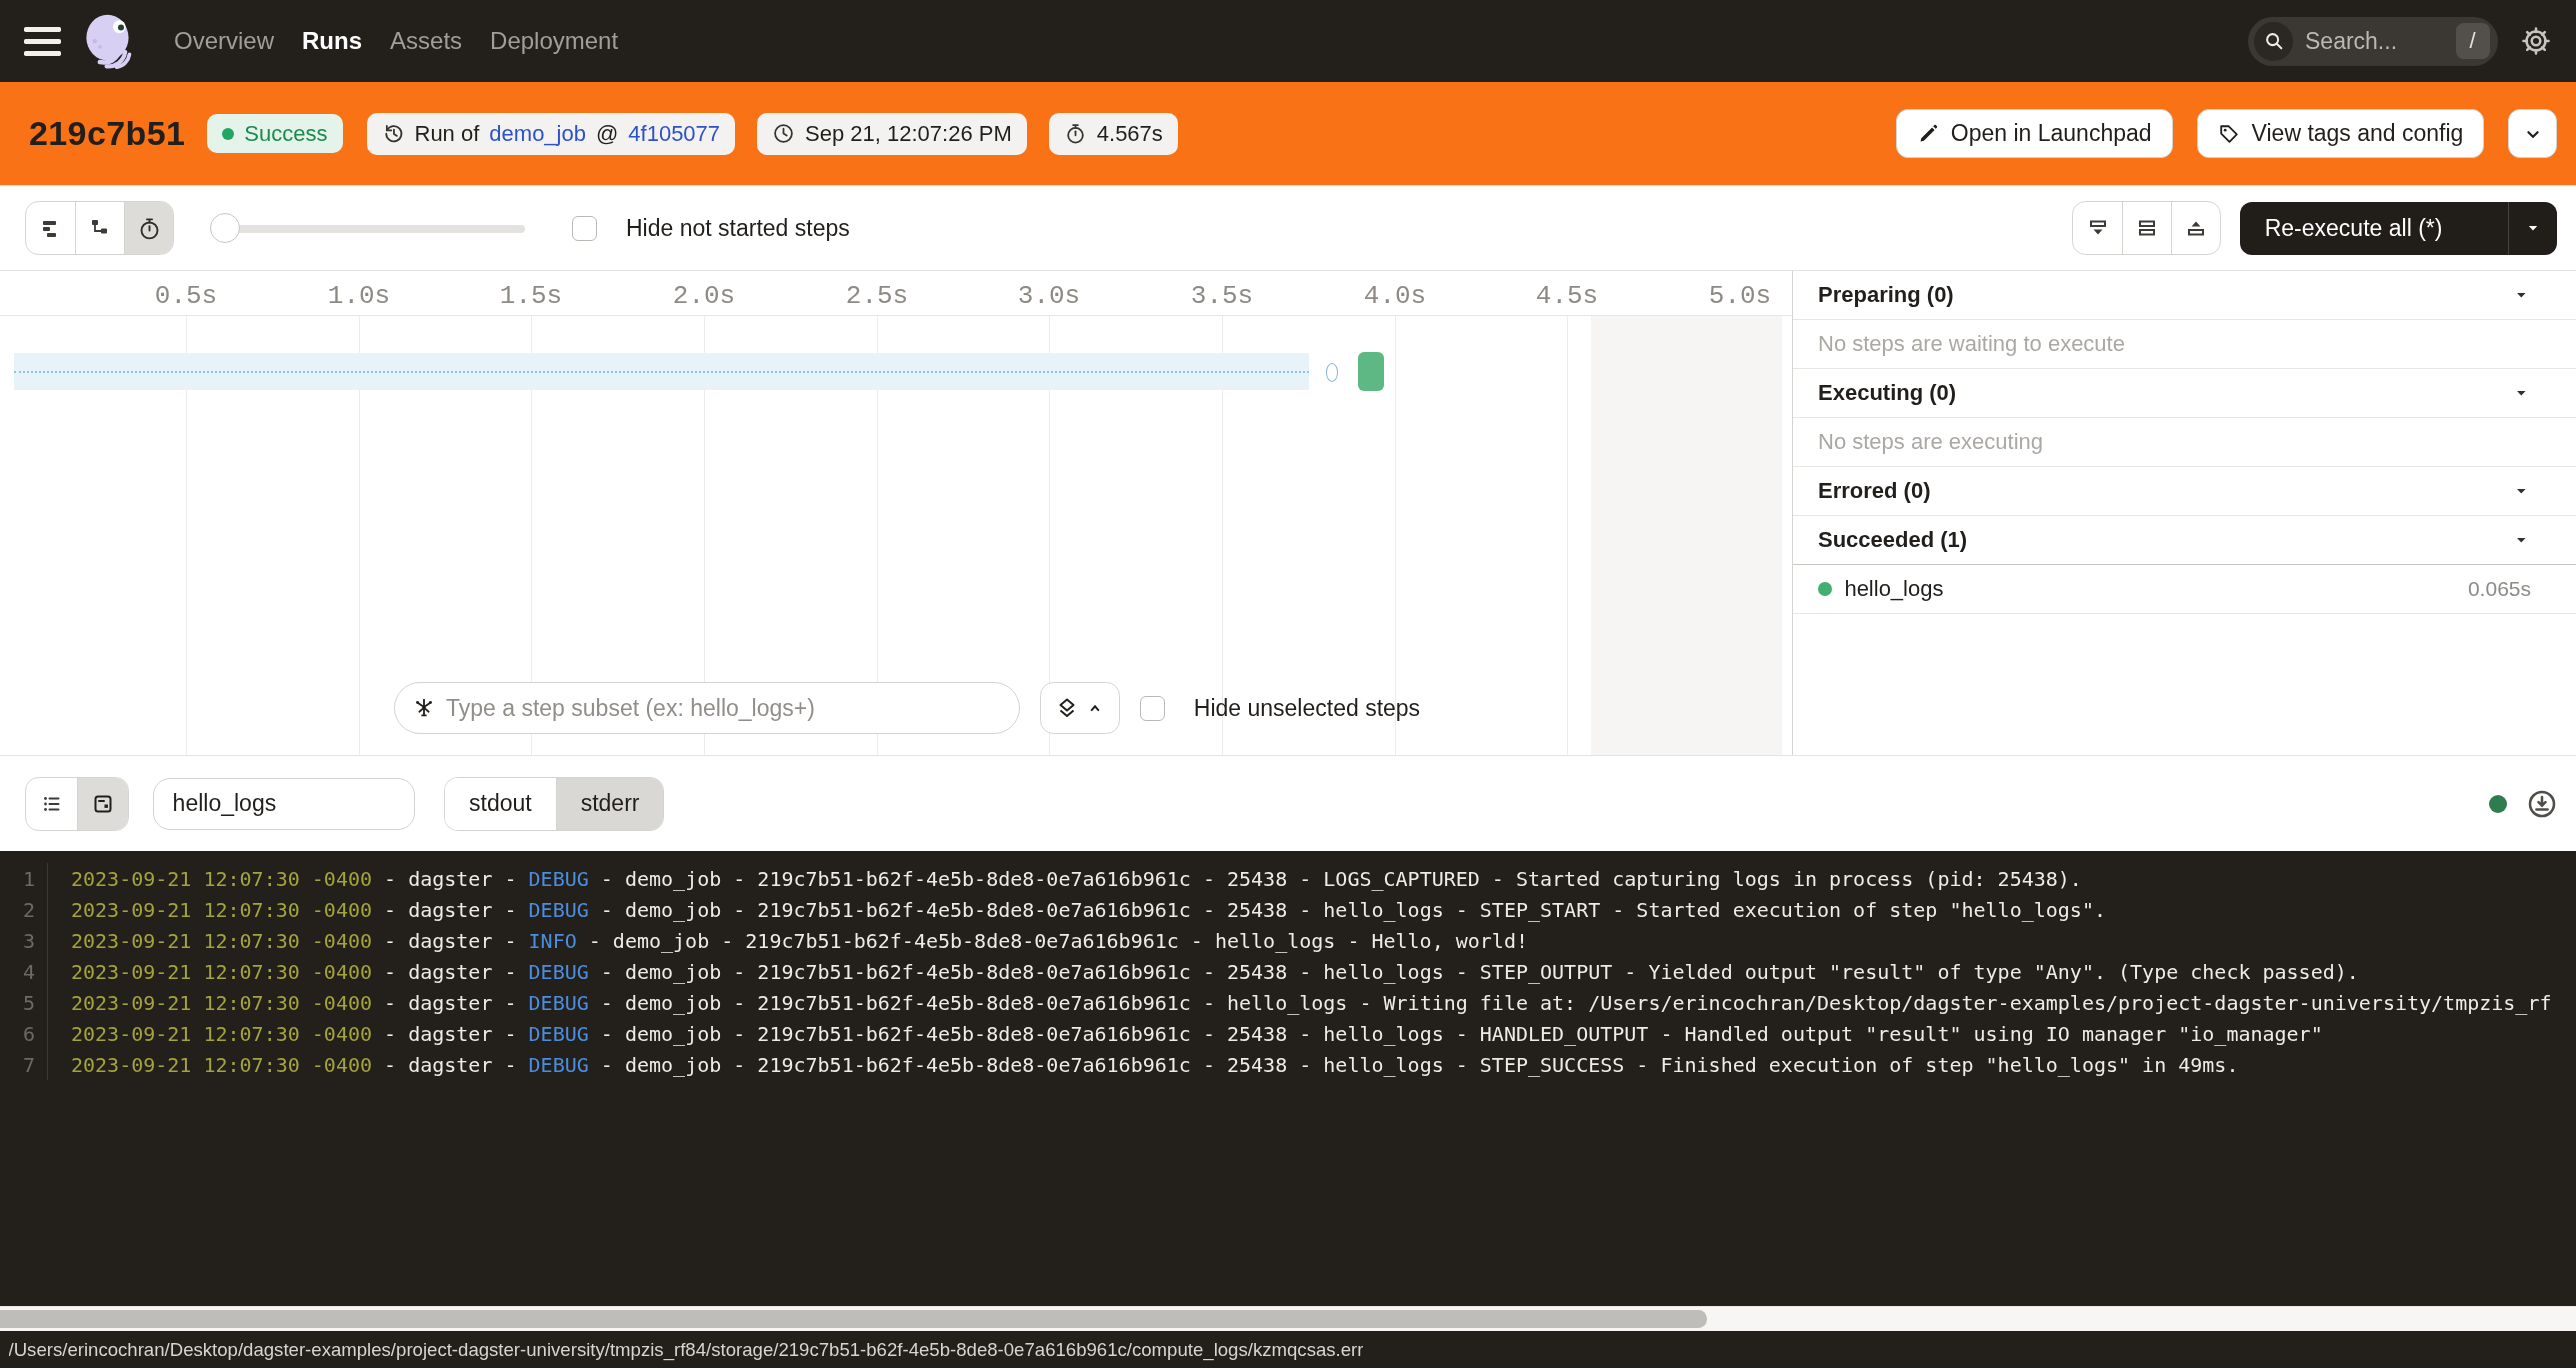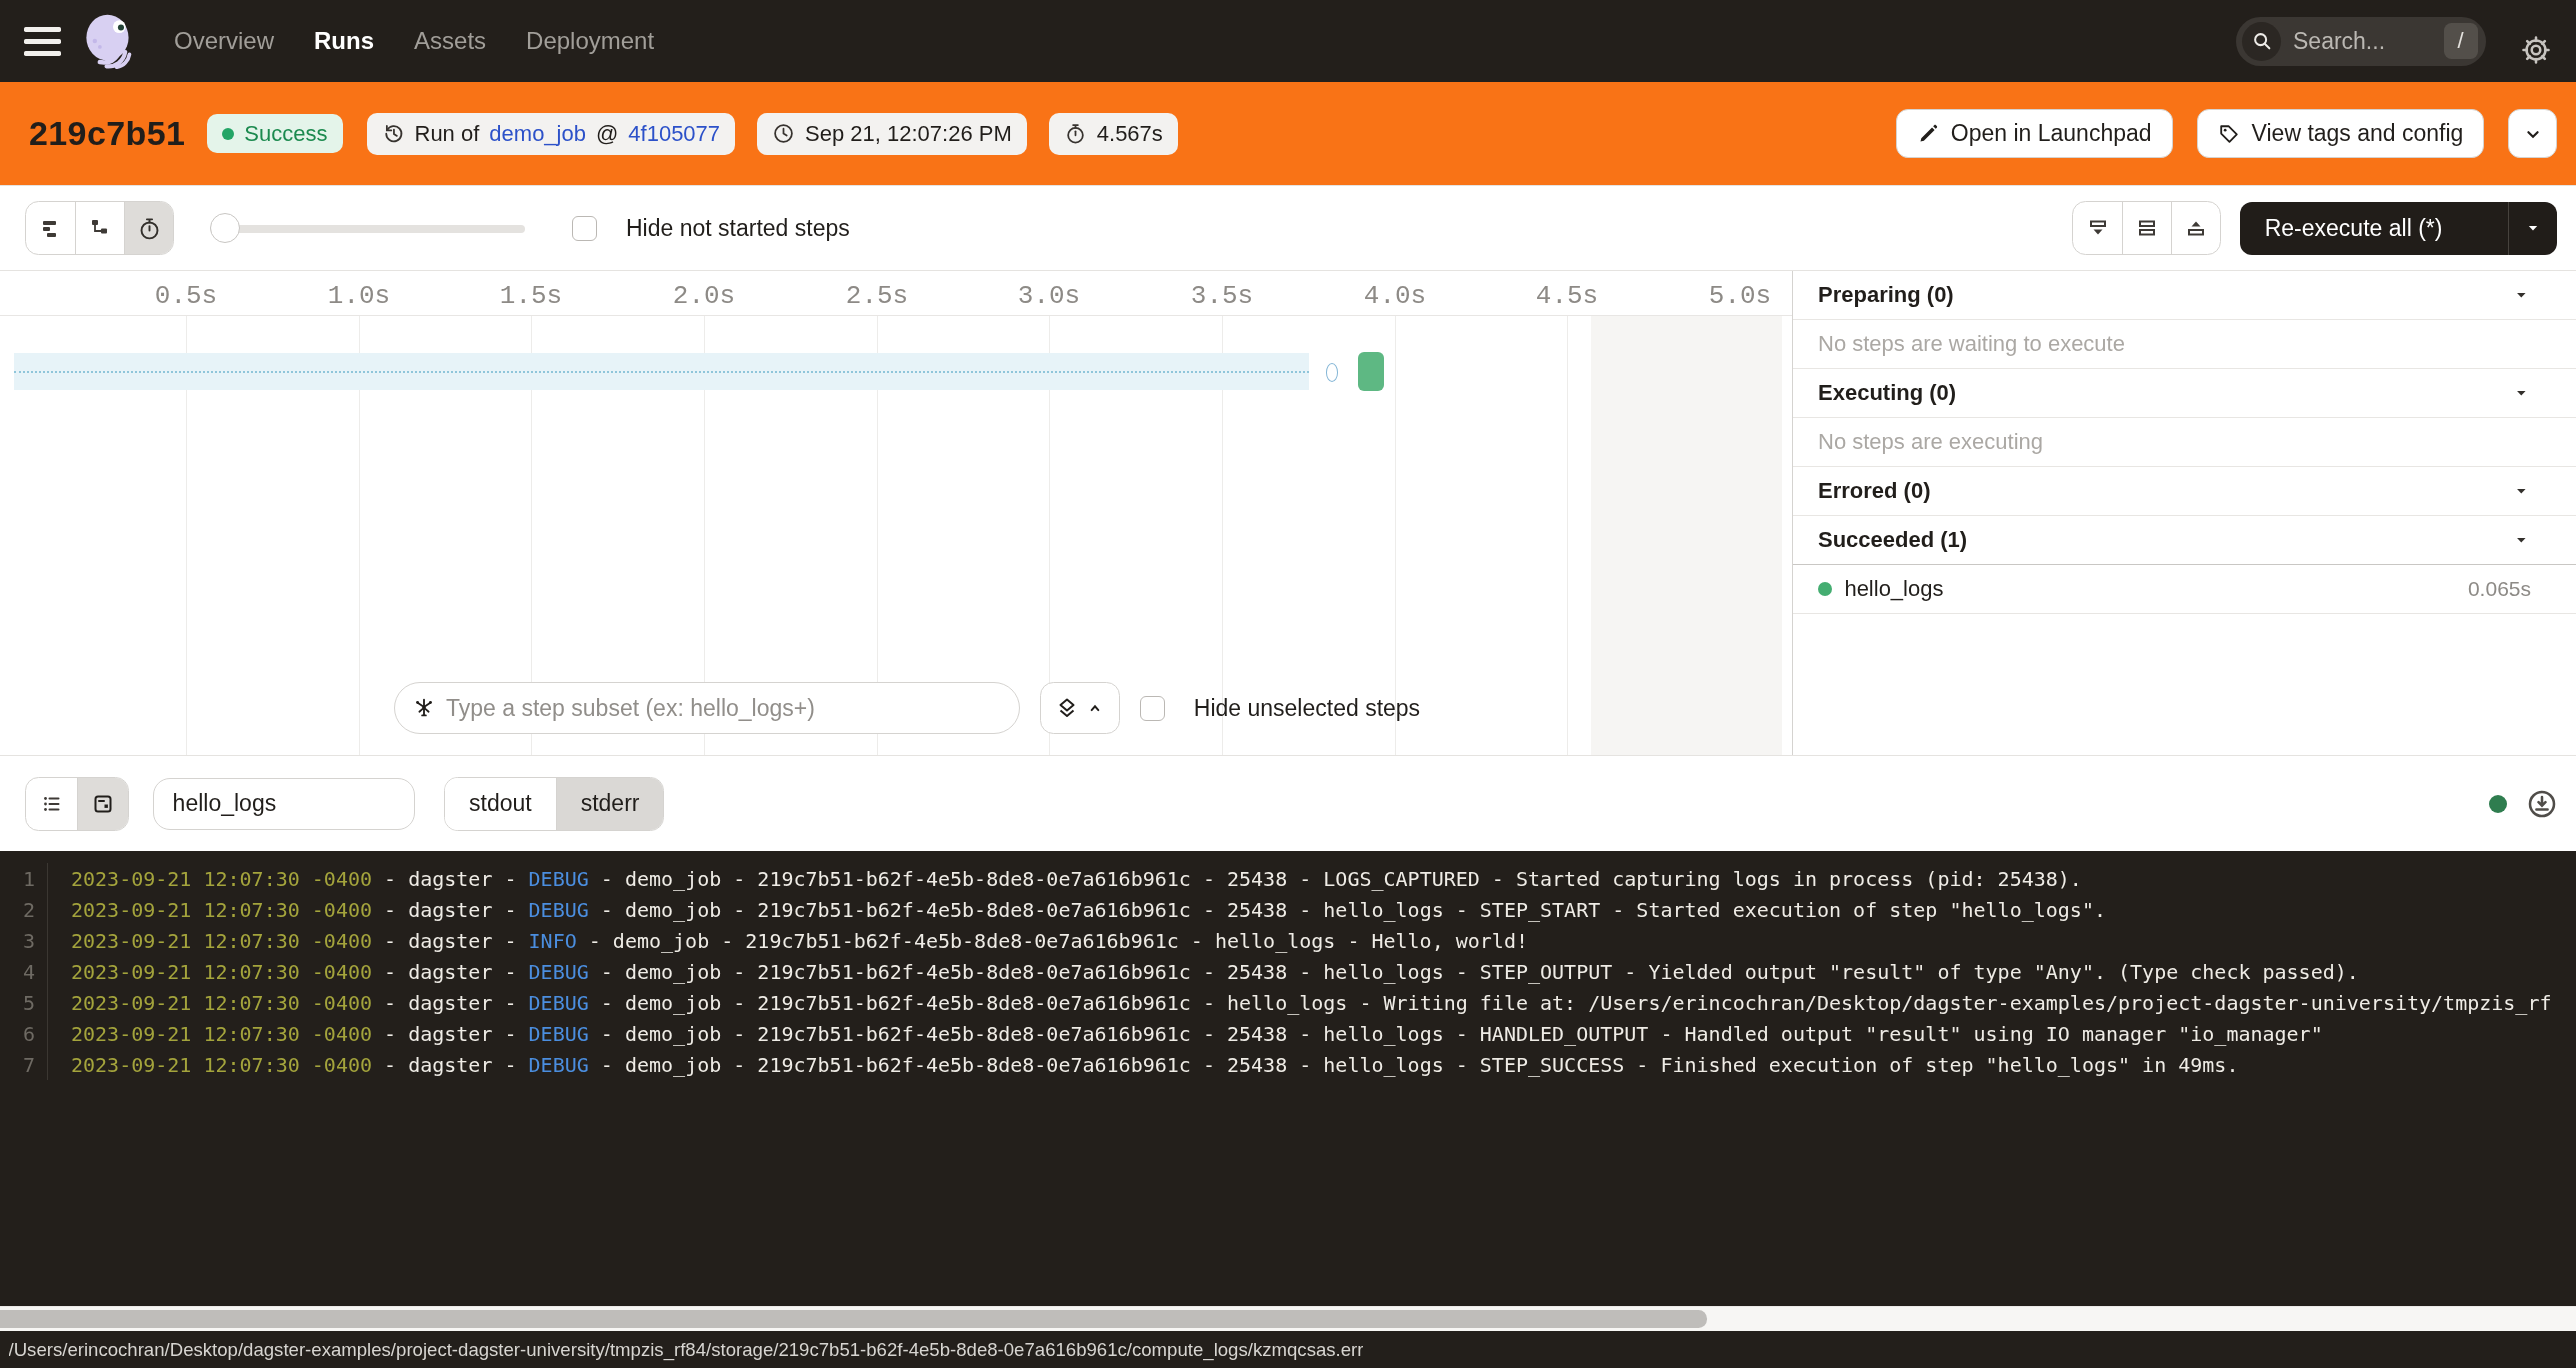--- a/index.html
+++ b/index.html
@@ -19,24 +19,24 @@
   *{margin:0;padding:0;box-sizing:border-box;}
   html,body{background:#fff;}
   body{font-family:var(--sans);color:var(--text);}
   .app{position:relative;width:2576px;height:1368px;background:#fff;overflow:hidden;display:flex;flex-direction:column;}
 
   
   .topnav{height:82px;flex:0 0 82px;background:var(--dark);display:flex;align-items:center;padding:0 24px;}
   .hamburger{width:37px;height:29px;display:flex;flex-direction:column;justify-content:space-between;cursor:pointer;margin-right:22px;}
   .hamburger span{display:block;height:5px;border-radius:1.7px;background:#F2F0ED;}
   .logo{width:54px;height:56px;margin-right:37px;}
-  .navitems{display:flex;align-items:center;gap:40px;text-align:right;}
+  .navitems{display:flex;align-items:center;gap:28px;text-align:right;}
   .navitem{font-size:24px;color:#A19E99;cursor:pointer;}
   .navitem.active{color:#FFFFFF;font-weight:700;}
-  .topnav-right{margin-left:auto;display:flex;align-items:flex-end;gap:34px;}
+  .topnav-right{margin-left:auto;display:flex;align-items:center;gap:22px;}
   .searchpill{width:250px;height:49px;border-radius:24.5px;background:#3B3733;display:flex;align-items:center;padding:0 8.5px 0 6px;}
   .search-circ{width:39px;height:39px;border-radius:50%;background:#2B2723;display:flex;align-items:center;justify-content:center;flex:0 0 39px;}
   .searchpill input{flex:1;background:transparent;border:none;outline:none;font-family:var(--sans);font-size:23px;color:#E9E7E3;padding:0 12px;min-width:0;}
   .searchpill input::placeholder{color:#BBB8B3;}
   .slashchip{width:34px;height:36px;border-radius:7.6px;background:#534F4A;color:#E4E2DE;font-size:22px;display:flex;align-items:center;justify-content:center;}
   .gearwrap{display:flex;align-items:center;justify-content:center;cursor:pointer;}
 
   
   .runheader{height:104px;flex:0 0 104px;background:#f97316;border-bottom:0.8px solid var(--border);display:flex;align-items:center;padding:0 18.6px 0 29px;}
   .run-title{font-size:34px;font-weight:700;letter-spacing:0.4px;margin-right:22px;}

